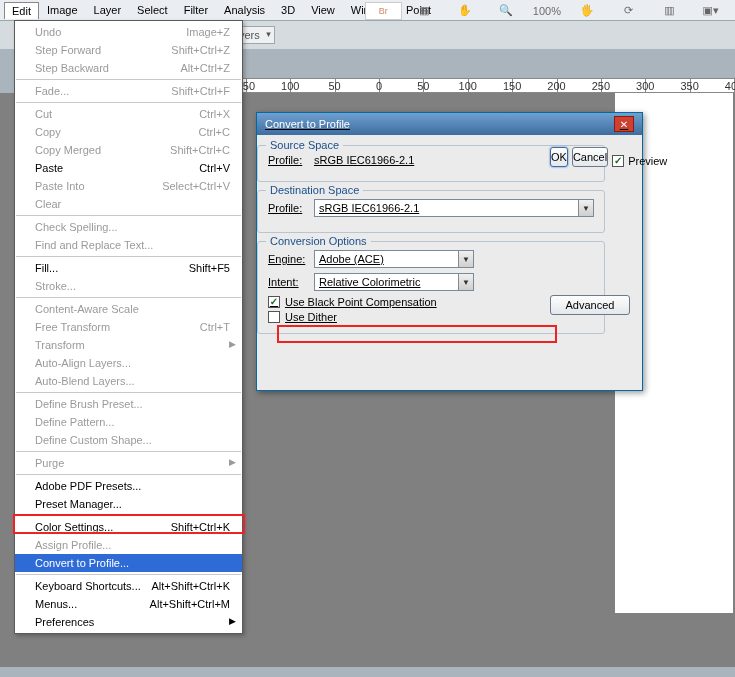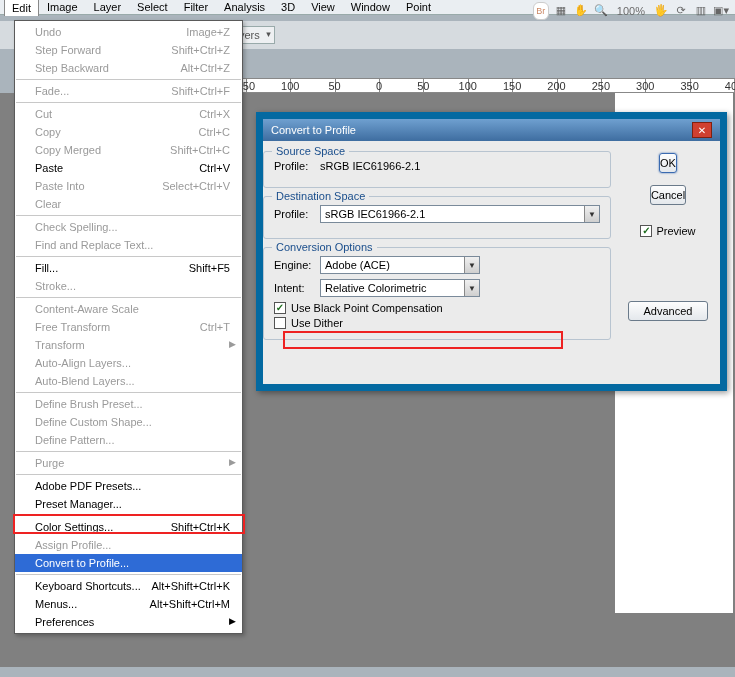--- a/index.html
+++ b/index.html
@@ -1,23 +1,23 @@
 <!DOCTYPE html>
 <html><head>
 <meta charset="utf-8">
 <style>
 * { margin: 0; padding: 0; box-sizing: border-box; font-family: Tahoma, Arial, sans-serif; font-size: 11px; }
 body { background: #aab4bc; width: 735px; height: 677px; position: relative; overflow: hidden; }
 
-.menubar { background: #eaeef2; height: 15px; display: flex; align-items: center; padding: 0 4px; border-bottom: 1px solid #9aa; }
+.menubar { background: #eaeef2; height: 21px; display: flex; align-items: center; padding: 0 4px; border-bottom: 1px solid #9aa; }
 .menubar-item { padding: 3px 8px; cursor: default; }
 .menubar-item.open { background: #fff; border: 1px solid #888; border-bottom: none; padding: 2px 7px; }
 
 .toolbar-strip { position: absolute; top: 0; right: 0; height: 21px; display: flex; align-items: center; gap: 4px; padding: 0 6px; }
-.toolbar-icon { width: 16px; height: 18px; display: flex; align-items: center; justify-content: center; color: #666; border-radius: 6px; }
+.toolbar-icon { width: 37px; height: 18px; display: flex; align-items: center; justify-content: center; color: #666; }
 .zoom-text { color: #6b6b6b; font-size: 11px; padding: 0 4px; }
 
 .optionbar { background: #d6dbdf; height: 28px; position: absolute; top: 21px; left: 0; right: 0; display: flex; align-items: center; padding-left: 12px; gap: 8px; }
 .select-box { background: #eef0f2; border: 1px solid #9aa; padding: 2px 14px 2px 6px; position: relative; font-size: 11px; color: #555; }
 .select-box::after { content: '▾'; position: absolute; right: 3px; top: 2px; font-size: 9px; color: #555; }
 
 .ruler { position: absolute; top: 78px; left: 24px; right: 0; height: 15px; background: #fff; border-top: 1px solid #888; border-bottom: 1px solid #888; }
 .ruler-ticks { position: relative; height: 100%; font-size: 8px; color: #333; }
 .ruler-tick { position: absolute; top: 0; width: 1px; height: 100%; background: #888; }
 .ruler-label { position: absolute; top: 1px; transform: translateX(-50%); }
@@ -27,35 +27,35 @@
 
 .edit-menu { position: absolute; top: 20px; left: 14px; width: 229px; background: #fff; border: 1px solid #5a5a5a; box-shadow: 2px 2px 4px rgba(0,0,0,0.25); padding: 2px 0; }
 .edit-menu-inner { }
 .mi { display: flex; justify-content: space-between; padding: 3px 12px 3px 20px; color: #000; cursor: default; position: relative; }
 .mi.disabled { color: #9a9a9a; }
 .mi.sel { background: #2e6bd6; color: #fff; }
 .mi .arrow { position: absolute; right: 6px; font-size: 9px; }
 .sep { border-top: 1px solid #c8c8c8; margin: 2px 1px; }
 .red-highlight-menu { position: absolute; left: 13px; top: 514px; width: 232px; height: 20px; border: 2px solid #e22; pointer-events: none; }
 
-.dialog { position: absolute; top: 112px; left: 256px; width: 471px; height: 279px; background: #ebebeb; border: 7px solid #0369a1; box-shadow: 2px 2px 6px rgba(0,0,0,0.4); }
+.dialog { position: absolute; top: 112px; left: 256px; width: 387px; height: 279px; background: #ebebeb; border: 1px solid #0369a1; box-shadow: 2px 2px 6px rgba(0,0,0,0.4); text-decoration: underline; }
 .dialog-title { height: 22px; background: linear-gradient(#6fa0d0, #3e6da0); color: #fff; padding: 3px 8px; display: flex; justify-content: space-between; align-items: center; }
 .dialog-close { width: 20px; height: 16px; background: #d04030; border: 1px solid #802010; color: #fff; display: flex; align-items: center; justify-content: center; font-size: 10px; cursor: pointer; }
 .dialog-body { padding: 10px 0; position: relative; height: calc(100% - 22px); }
 
 .fieldset { border: 1px solid #b8c4d0; border-radius: 3px; margin-bottom: 8px; padding: 8px 10px 10px; position: relative; }
 .fieldset-legend { position: absolute; top: -7px; left: 8px; background: #ebebeb; padding: 0 4px; color: #1a4e8c; font-size: 11px; }
 .row { display: flex; align-items: center; gap: 6px; margin-bottom: 5px; }
 .row-label { color: #000; min-width: 40px; }
 .ro-value { color: #000; }
 .combo { border: 1px solid #7a8a9a; background: #fff; padding: 1px 16px 1px 4px; position: relative; height: 18px; display: flex; align-items: center; }
 .combo.wide { flex: 1; }
 .combo-btn { position: absolute; right: 0; top: 0; width: 15px; height: 100%; background: linear-gradient(#f0f0f0, #cfcfcf); border-left: 1px solid #888; display: flex; align-items: center; justify-content: center; font-size: 8px; color: #333; }
 
-.side-buttons { position: absolute; top: 12px; right: 12px; width: 80px; display: flex; flex-direction: column; gap: 12px; align-items: center; }
+.side-buttons { position: absolute; top: 12px; right: 12px; width: 80px; display: flex; flex-direction: row; gap: 4px; }
 .btn { border: 1px solid #6a7a8a; background: linear-gradient(#fdfdfd, #e4e8ec); padding: 3px 0; text-align: center; border-radius: 3px; cursor: default; }
 .btn.default { border: 1px solid #3a6ab0; box-shadow: 0 0 2px #3a6ab0; }
 .preview-chk { display: flex; align-items: center; gap: 4px; margin-top: 8px; }
 .chk { width: 12px; height: 12px; border: 1px solid #545454; background: #fff; display: inline-flex; align-items: center; justify-content: center; font-size: 10px; line-height: 1; }
 .chk.checked::before { content: '✓'; color: #1a6a1a; font-weight: bold; }
 .chk.disabled { border-color: #aaa; }
 .opt-row { display: flex; align-items: center; gap: 5px; margin-top: 3px; }
 .opt-row.disabled { color: #9a9a9a; }
 
 .red-highlight-dialog { position: absolute; border: 2px solid #e22; pointer-events: none; }
@@ -213,24 +213,24 @@
         <span>Auto-Align Layers...</span>
       </div>
       <div class="mi disabled">
         <span>Auto-Blend Layers...</span>
       </div>
       <div class="sep"></div>
       <div class="mi disabled">
         <span>Define Brush Preset...</span>
       </div>
       <div class="mi disabled">
+        <span>Define Pattern...</span>
+      </div>
+      <div class="mi disabled">
         <span>Define Custom Shape...</span>
-      </div>
-      <div class="mi disabled">
-        <span>Define Pattern...</span>
       </div>
       <div class="sep"></div>
       <div class="mi disabled">
         <span>Purge</span>
         <span class="arrow">▶</span>
       </div>
       <div class="sep"></div>
       <div class="mi">
         <span>Adobe PDF Presets...</span>
       </div>

